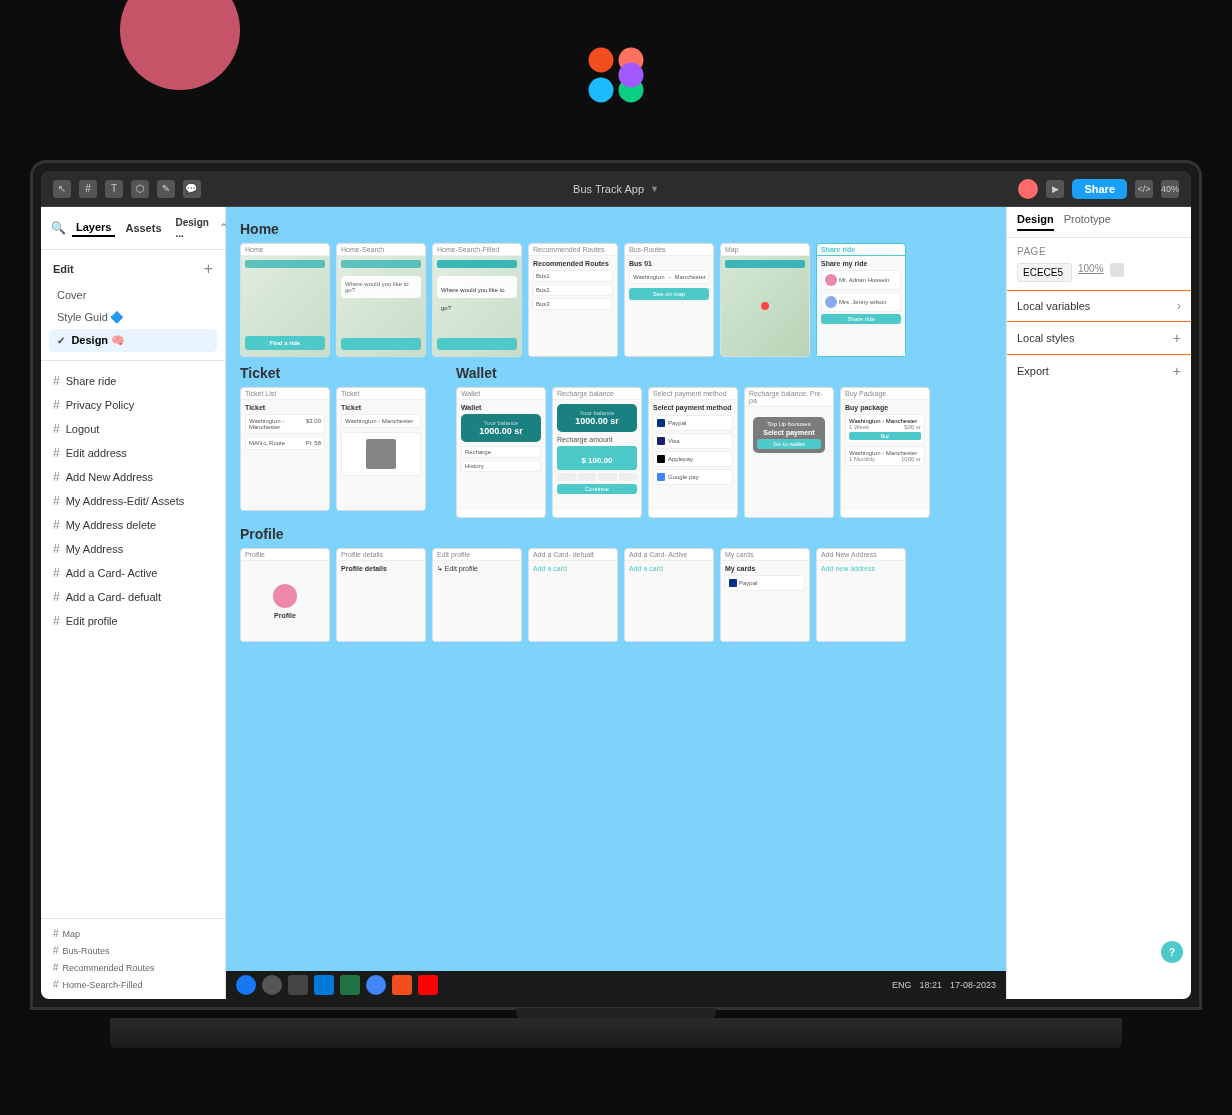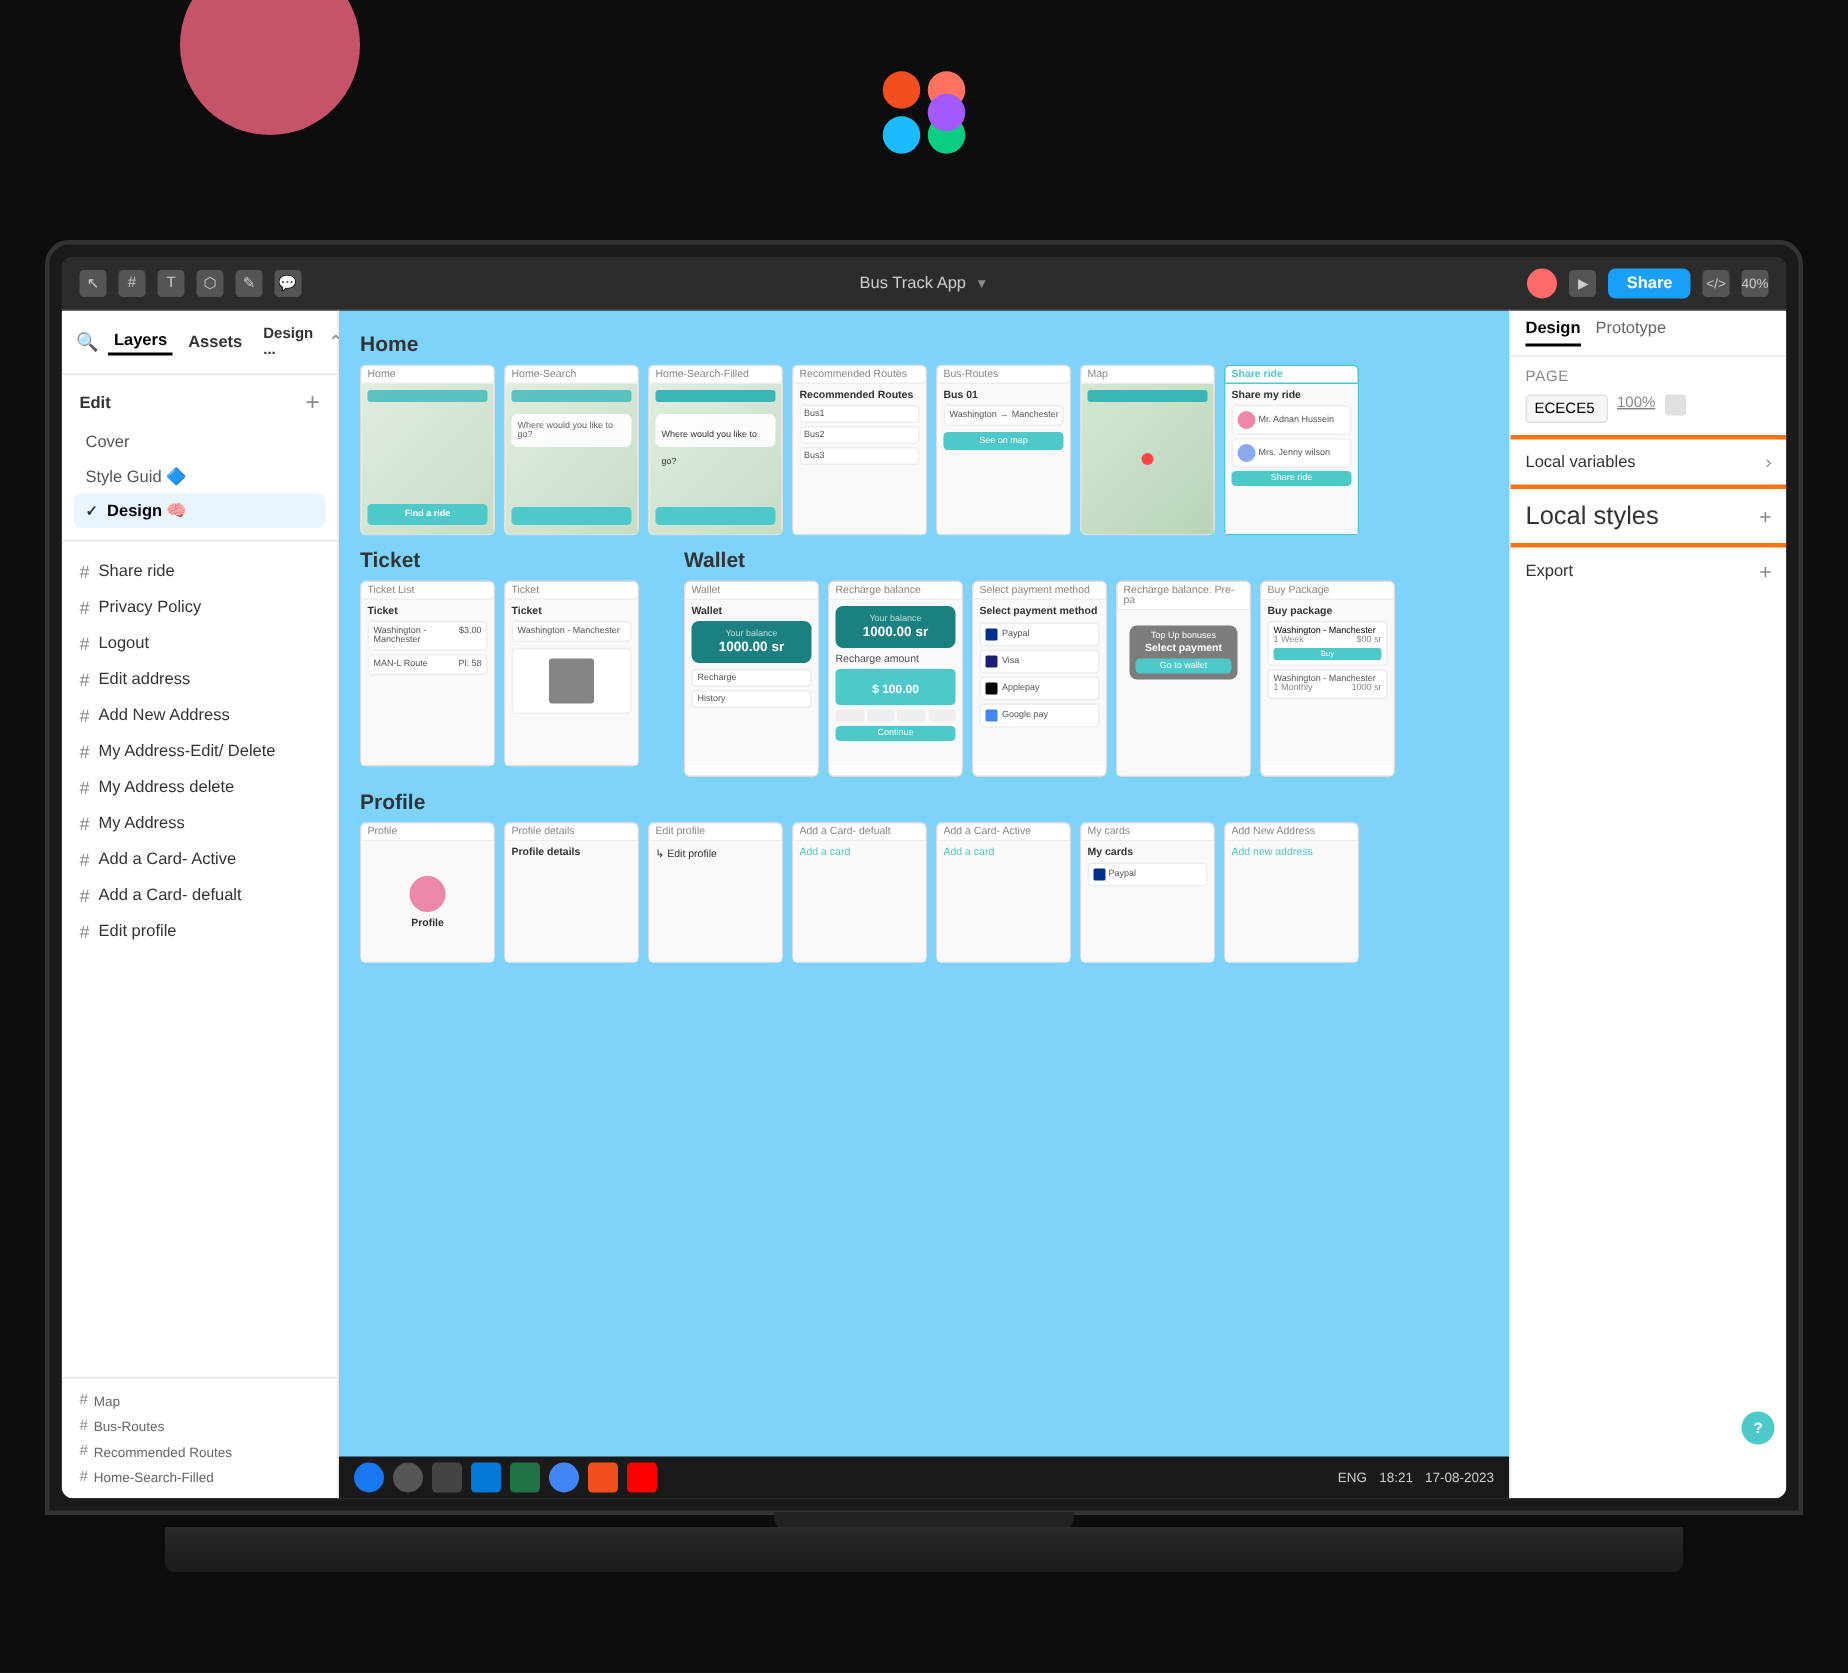--- a/index.html
+++ b/index.html
@@ -298,21 +298,21 @@
     }
 
     .right-tab.active {
       color: #000;
       font-weight: 600;
       border-bottom: 2px solid #000;
     }
 
     .right-section {
       padding: 8px 10px;
-      border-bottom: 3px solid #f97316;
+      border-bottom: 1px solid #f97316;
     }
 
     .right-section-title {
       font-size: 10px;
       color: #888;
       text-transform: uppercase;
       letter-spacing: 0.5px;
       margin-bottom: 6px;
     }
 
@@ -524,21 +524,21 @@
               <div class="layer-item">
                 <span class="layer-hash">#</span>
                 <span>Edit address</span>
               </div>
               <div class="layer-item">
                 <span class="layer-hash">#</span>
                 <span>Add New Address</span>
               </div>
               <div class="layer-item">
                 <span class="layer-hash">#</span>
-                <span>My Address-Edit/ Delete</span>
+                <span>My Address-Edit/ Assets</span>
               </div>
               <div class="layer-item">
                 <span class="layer-hash">#</span>
                 <span>My Address delete</span>
               </div>
               <div class="layer-item">
                 <span class="layer-hash">#</span>
                 <span>My Address</span>
               </div>
               <div class="layer-item">
@@ -917,21 +917,21 @@
 
             <div class="right-section">
               <div style="display:flex;align-items:center;justify-content:space-between;cursor:pointer;">
                 <span style="font-size:11px;color:#333;">Local variables</span>
                 <span style="font-size:12px;color:#888;">›</span>
               </div>
             </div>
 
             <div class="right-section">
               <div style="display:flex;align-items:center;justify-content:space-between;cursor:pointer;">
-                <span style="font-size:17px;color:#333;">Local styles</span>
+                <span style="font-size:11px;color:#333;">Local styles</span>
                 <span style="font-size:14px;color:#888;">+</span>
               </div>
             </div>
 
 
             <div class="export-header">
               <span style="font-size:11px;color:#333;">Export</span>
               <span style="font-size:14px;color:#888;cursor:pointer;">+</span>
             </div>
 

